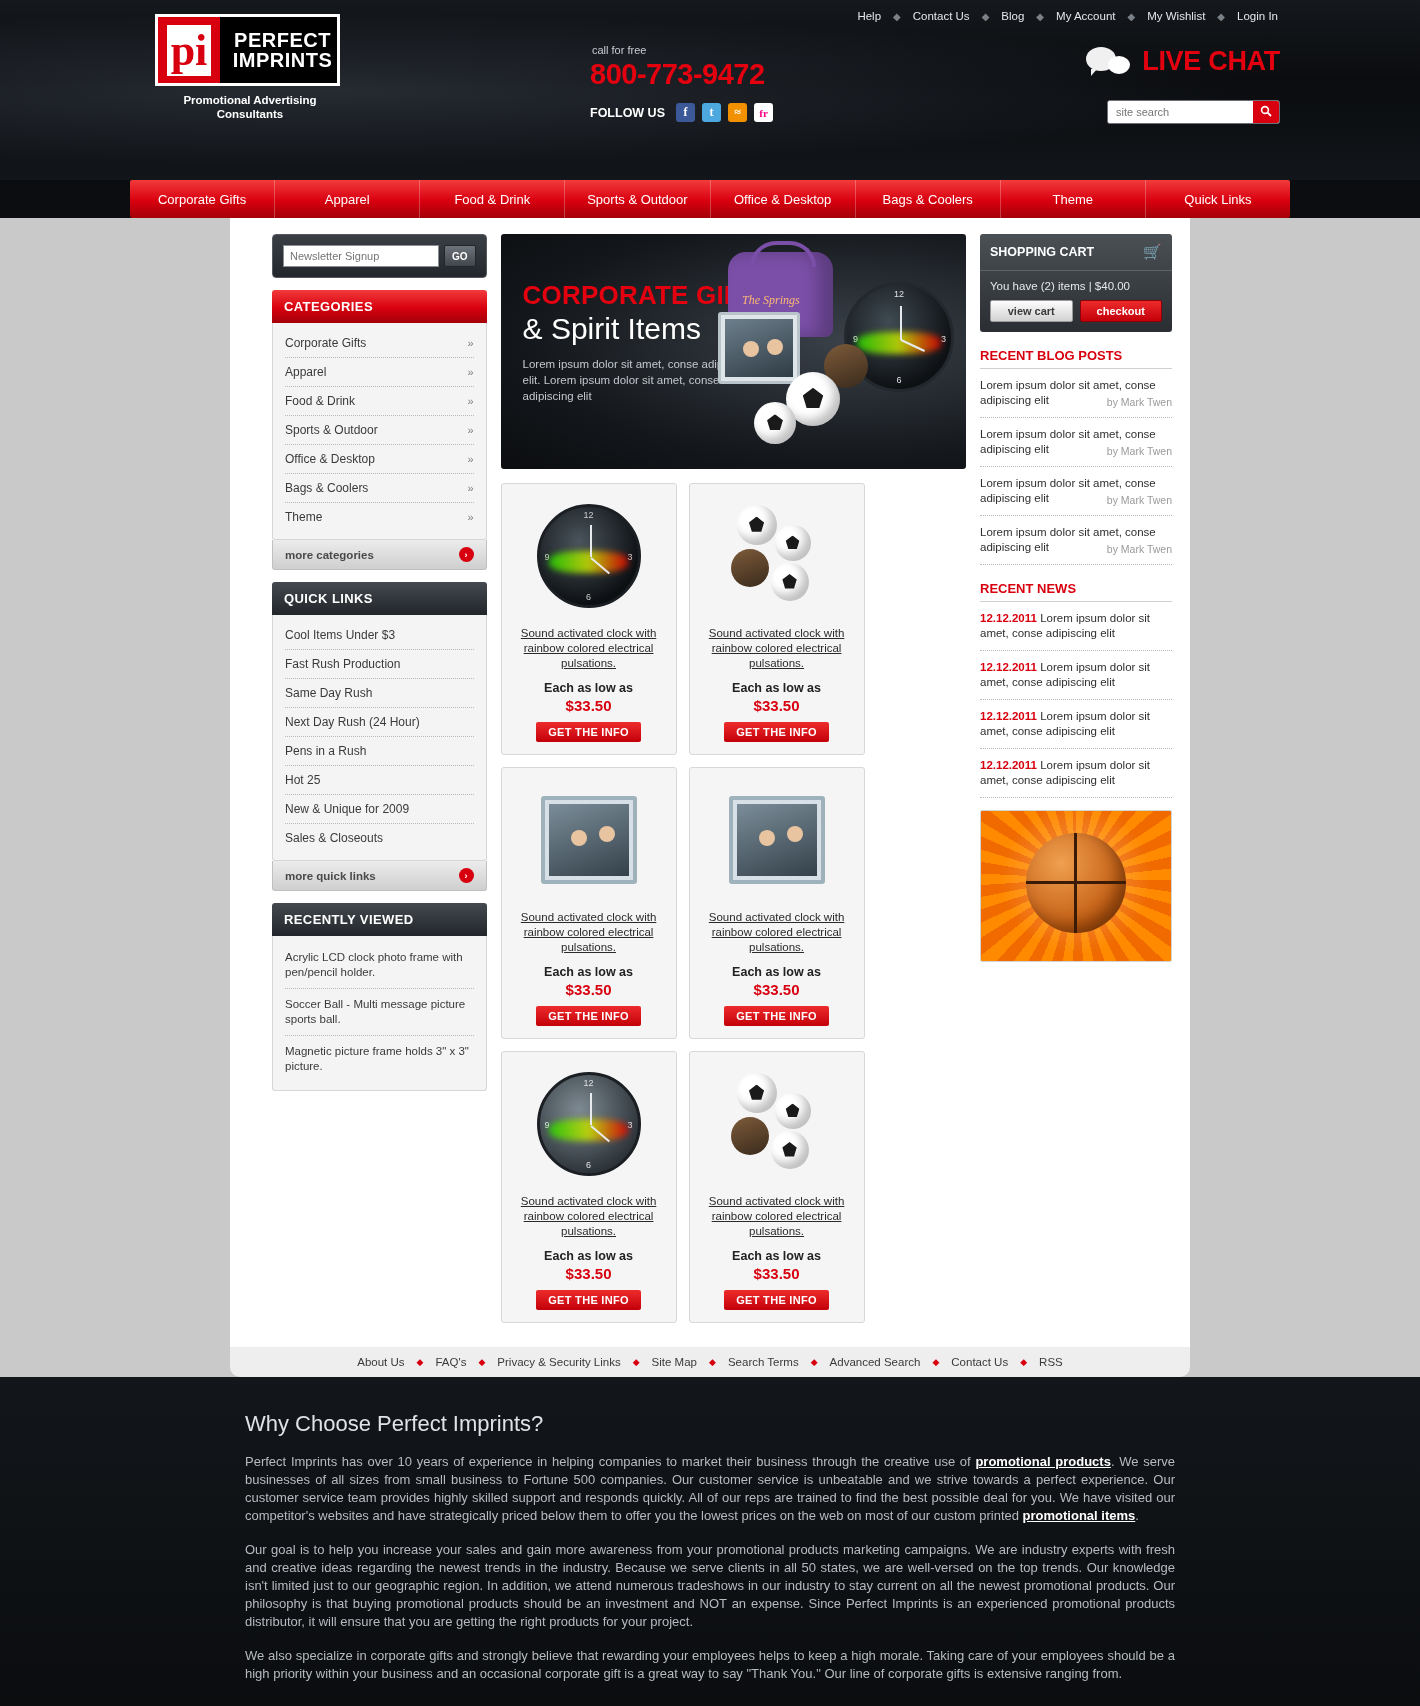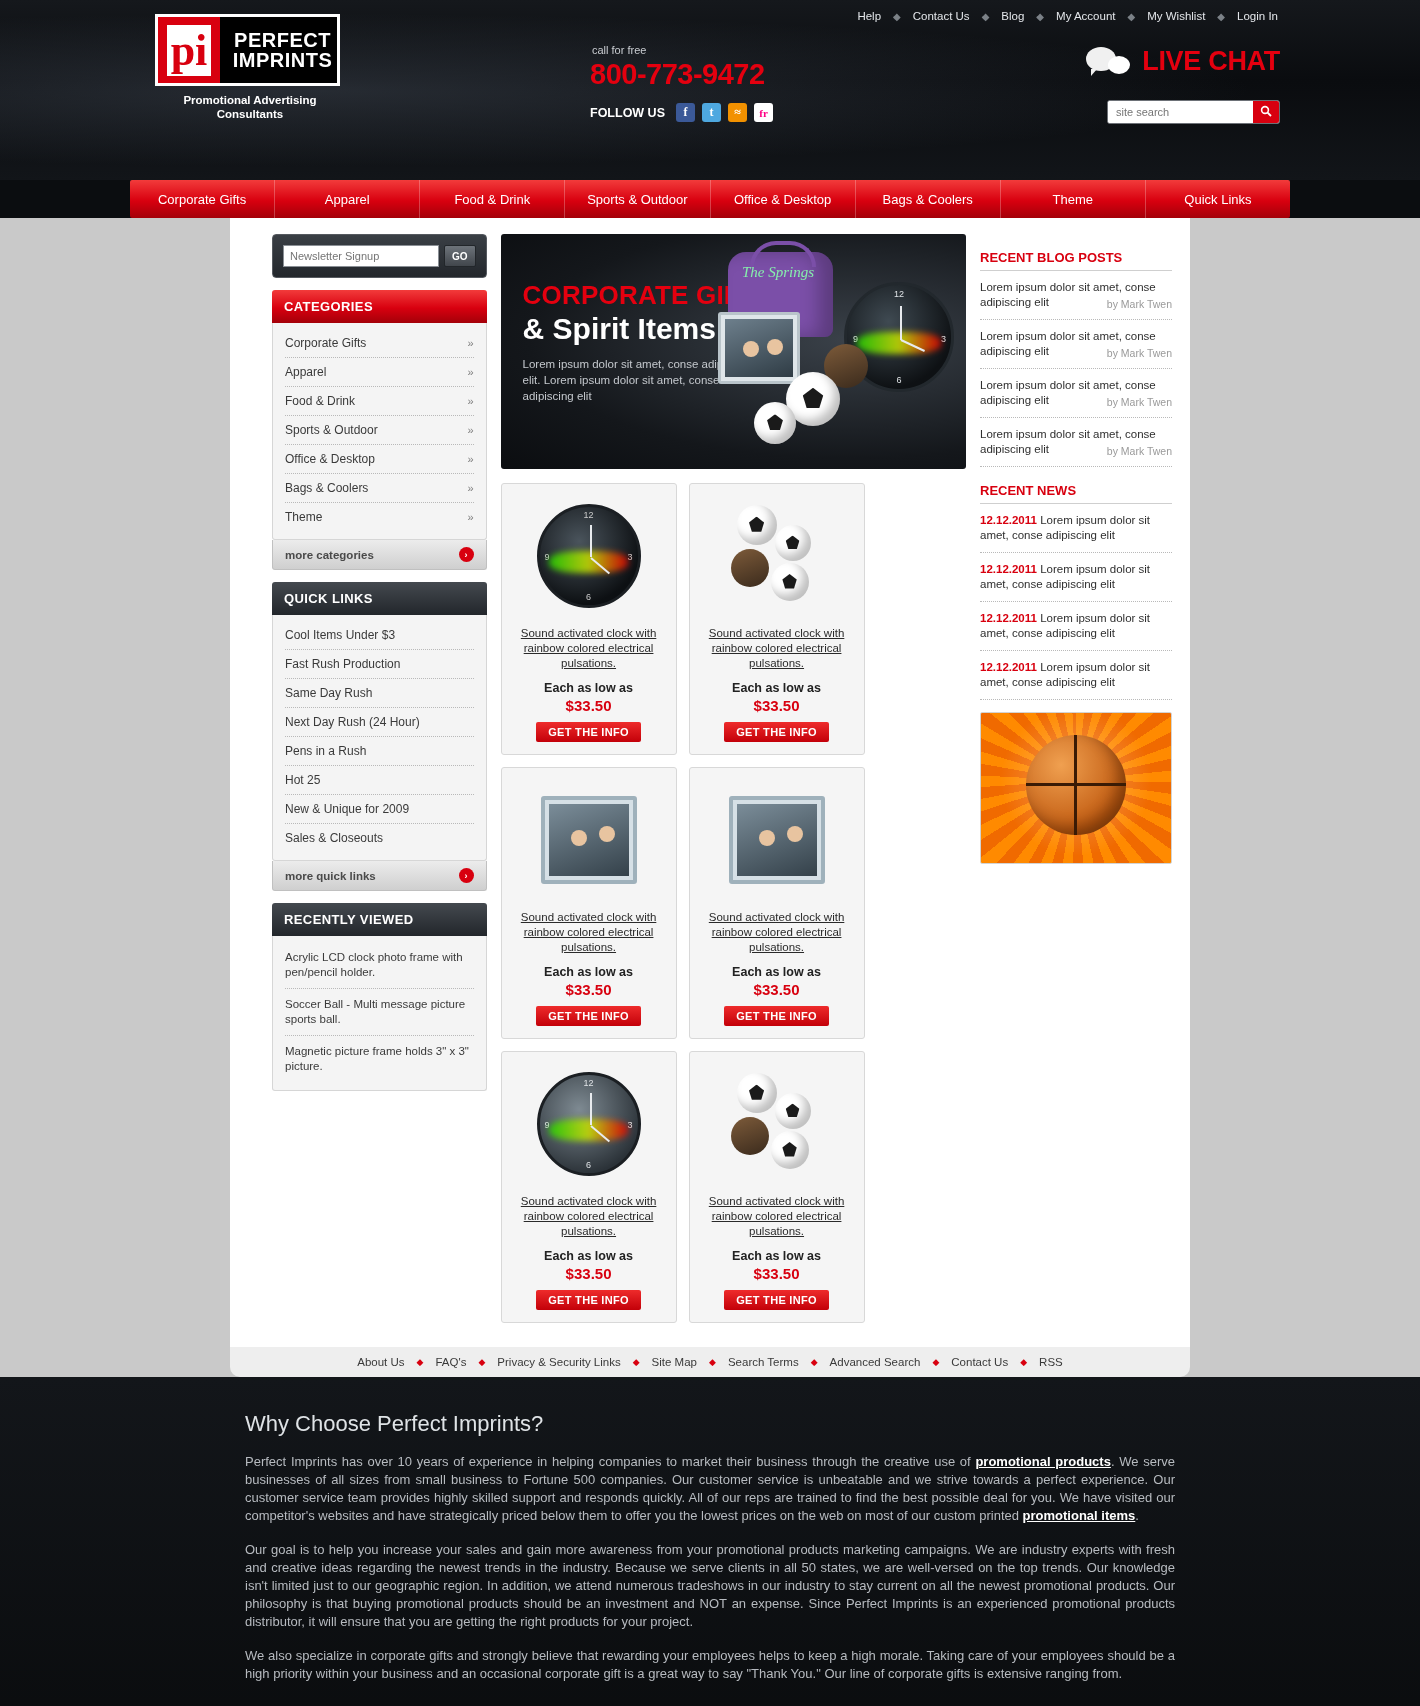--- a/index.html
+++ b/index.html
@@ -160,35 +160,35 @@
   .center{flex:1;min-width:0;}
   .hero{
     position:relative;height:235px;border-radius:3px;overflow:hidden;
     background:#111418;
     background:radial-gradient(ellipse at 75% 45%, #3a4149 0%, #14171b 65%, #0b0d10 100%);
   }
   .hero h2{
     margin:0;position:absolute;left:22px;top:46px;color:#e4000f;font-size:26px;font-weight:bold;letter-spacing:.2px;
   }
   .hero h3{
-    margin:0;position:absolute;left:22px;top:78px;color:#fff;font-size:30px;font-weight:bold;
+    margin:0;position:absolute;left:22px;top:78px;color:#fff;font-size:30px;font-weight:normal;
   }
   .hero p{
     position:absolute;left:22px;top:122px;width:245px;color:#c4c8cd;font-size:11.5px;line-height:16px;margin:0;
   }
   .hero-art{position:absolute;right:8px;top:10px;width:300px;height:215px;}
   .bag{
     position:absolute;left:70px;top:8px;width:105px;height:85px;background:#7b4fa8;border-radius:18px 18px 8px 8px;
     box-shadow:inset -14px 0 18px rgba(0,0,0,.25);
   }
   .bag:after{
     content:"";position:absolute;left:22px;top:-11px;width:58px;height:22px;
     border:4px solid #7b4fa8;border-bottom:0;border-radius:30px 30px 0 0;
   }
-  .bag-lbl{position:absolute;left:14px;top:12px;color:#86efac;font-family:"Liberation Serif",serif;font-size:15px;font-style:italic;line-height:16px;}
+  .bag-lbl{position:absolute;left:14px;top:40px;color:#fdba74;font-family:"Liberation Serif",serif;font-size:12px;font-style:italic;line-height:16px;}
   .frame{
     position:absolute;left:60px;top:68px;width:82px;height:72px;background:#dfe6ea;border:3px solid #b9c4ca;border-radius:3px;
     overflow:hidden;
   }
   .frame-pic{position:absolute;inset:4px;background:linear-gradient(160deg,#6d7f8c,#2f3c45);}
   .f-face{position:absolute;width:16px;height:16px;border-radius:50%;background:#e8c4a0;}
   .clockbig{
     position:absolute;right:4px;top:38px;width:110px;height:110px;border-radius:50%;
     background:radial-gradient(circle at 40% 35%,#3f4a52,#0e1114 72%);
     border:3px solid #22282d;
@@ -633,20 +633,31 @@
           <a class="ttl">Sound activated clock with rainbow colored electrical pulsations.</a>
           <div class="aslow">Each as low as</div>
           <div class="price">$33.50</div>
           <a class="btn-info">GET THE INFO</a>
         </div>
       </div>
     </div>
 
     <div class="colR">
 
+      <div class="cartbox">
+        <div class="carthead">
+          <span>SHOPPING CART</span>
+          <span class="cart-ico">🛒</span>
+        </div>
+        <div class="cartinfo">You have (2) items  |  $40.00</div>
+        <div class="cartbtns">
+          <a class="btn-grey">view cart</a>
+          <a class="btn-red">checkout</a>
+        </div>
+      </div>
 
       <div class="rhead">RECENT BLOG POSTS</div>
       <div class="blogpost">
         <span>Lorem ipsum dolor sit amet, conse adipiscing elit</span>
         <span class="by">by Mark Twen</span>
       </div>
       <div class="blogpost">
         <span>Lorem ipsum dolor sit amet, conse adipiscing elit</span>
         <span class="by">by Mark Twen</span>
       </div>

